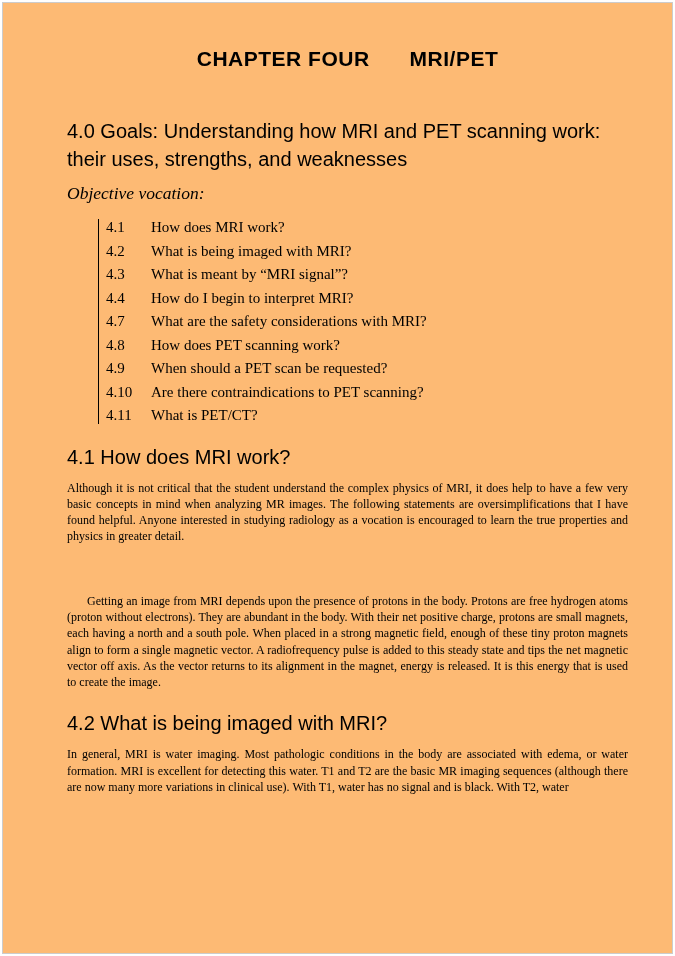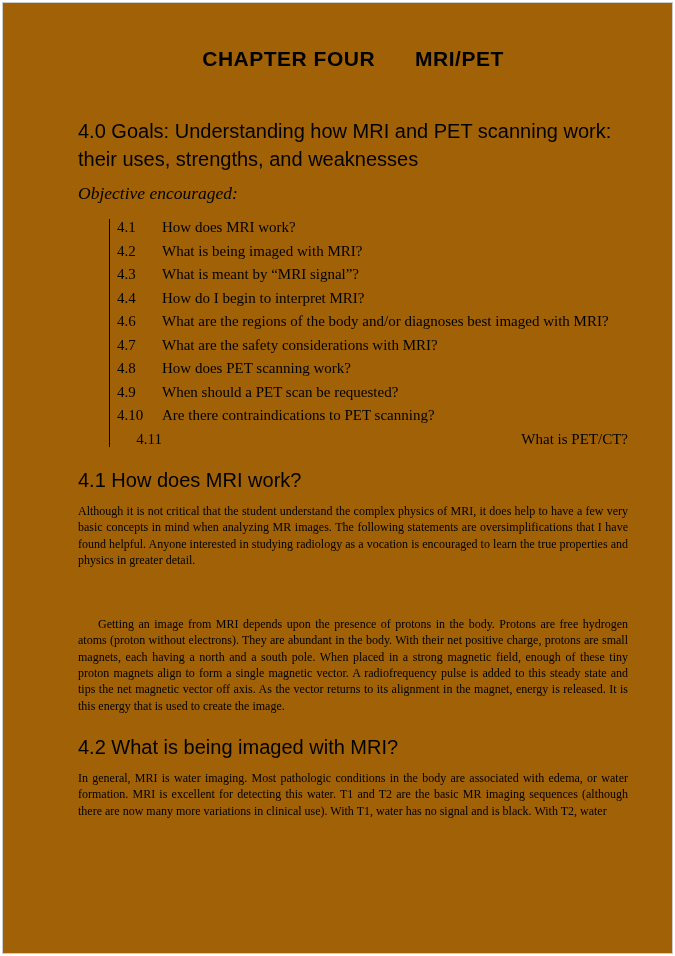--- a/index.html
+++ b/index.html
@@ -7,24 +7,23 @@
     padding: 0;
     background: #ffffff;
     width: 675px;
     height: 956px;
     overflow: hidden;
   }
   .page {
     position: absolute;
     inset: 2px;
     border: 1px solid #cccccc;
-    background: #a16207;
+    background: #fdba74;
     color: #000000;
     overflow: hidden;
-    padding-left: 11px;
   }
   .content {
     padding: 0 44px 0 64px;
   }
   
   .chapter-header {
     margin-top: 44px;
     display: flex;
     justify-content: center;
     column-gap: 40px;
@@ -57,21 +56,21 @@
     border-left: 1px solid #000000;
     padding-left: 7px;
   }
   .q-item {
     display: flex;
     font-family: "Liberation Serif", serif;
     font-size: 15px;
     line-height: 16.5px;
     margin-bottom: 7px;
   }
-  .q-item:last-child { margin-bottom: 16px; text-align: right; }
+  .q-item:last-child { margin-bottom: 16px; }
   .q-num {
     flex: 0 0 45px;
   }
   .q-text {
     flex: 1 1 auto;
     padding-left: 14px;
     text-indent: -14px;
   }
   
   .section-heading {
@@ -104,42 +103,38 @@
 <div class="page">
   <div class="content">
 
     <div class="chapter-header">
       <span>CHAPTER FOUR</span>
       <span>MRI/PET</span>
     </div>
 
     <div class="goals-heading">4.0 Goals: Understanding how MRI and PET scanning work: their uses, strengths, and weaknesses</div>
 
-    <div class="objective-label">Objective encouraged:</div>
+    <div class="objective-label">Objective vocation:</div>
 
     <div class="qlist">
       <div class="q-item">
         <span class="q-num">4.1</span>
         <span class="q-text">How does MRI work?</span>
       </div>
       <div class="q-item">
         <span class="q-num">4.2</span>
         <span class="q-text">What is being imaged with MRI?</span>
       </div>
       <div class="q-item">
         <span class="q-num">4.3</span>
         <span class="q-text">What is meant by “MRI signal”?</span>
       </div>
       <div class="q-item">
         <span class="q-num">4.4</span>
         <span class="q-text">How do I begin to interpret MRI?</span>
-      </div>
-      <div class="q-item">
-        <span class="q-num">4.6</span>
-        <span class="q-text">What are the regions of the body and/or diagnoses best imaged with MRI?</span>
       </div>
       <div class="q-item">
         <span class="q-num">4.7</span>
         <span class="q-text">What are the safety considerations with MRI?</span>
       </div>
       <div class="q-item">
         <span class="q-num">4.8</span>
         <span class="q-text">How does PET scanning work?</span>
       </div>
       <div class="q-item">

